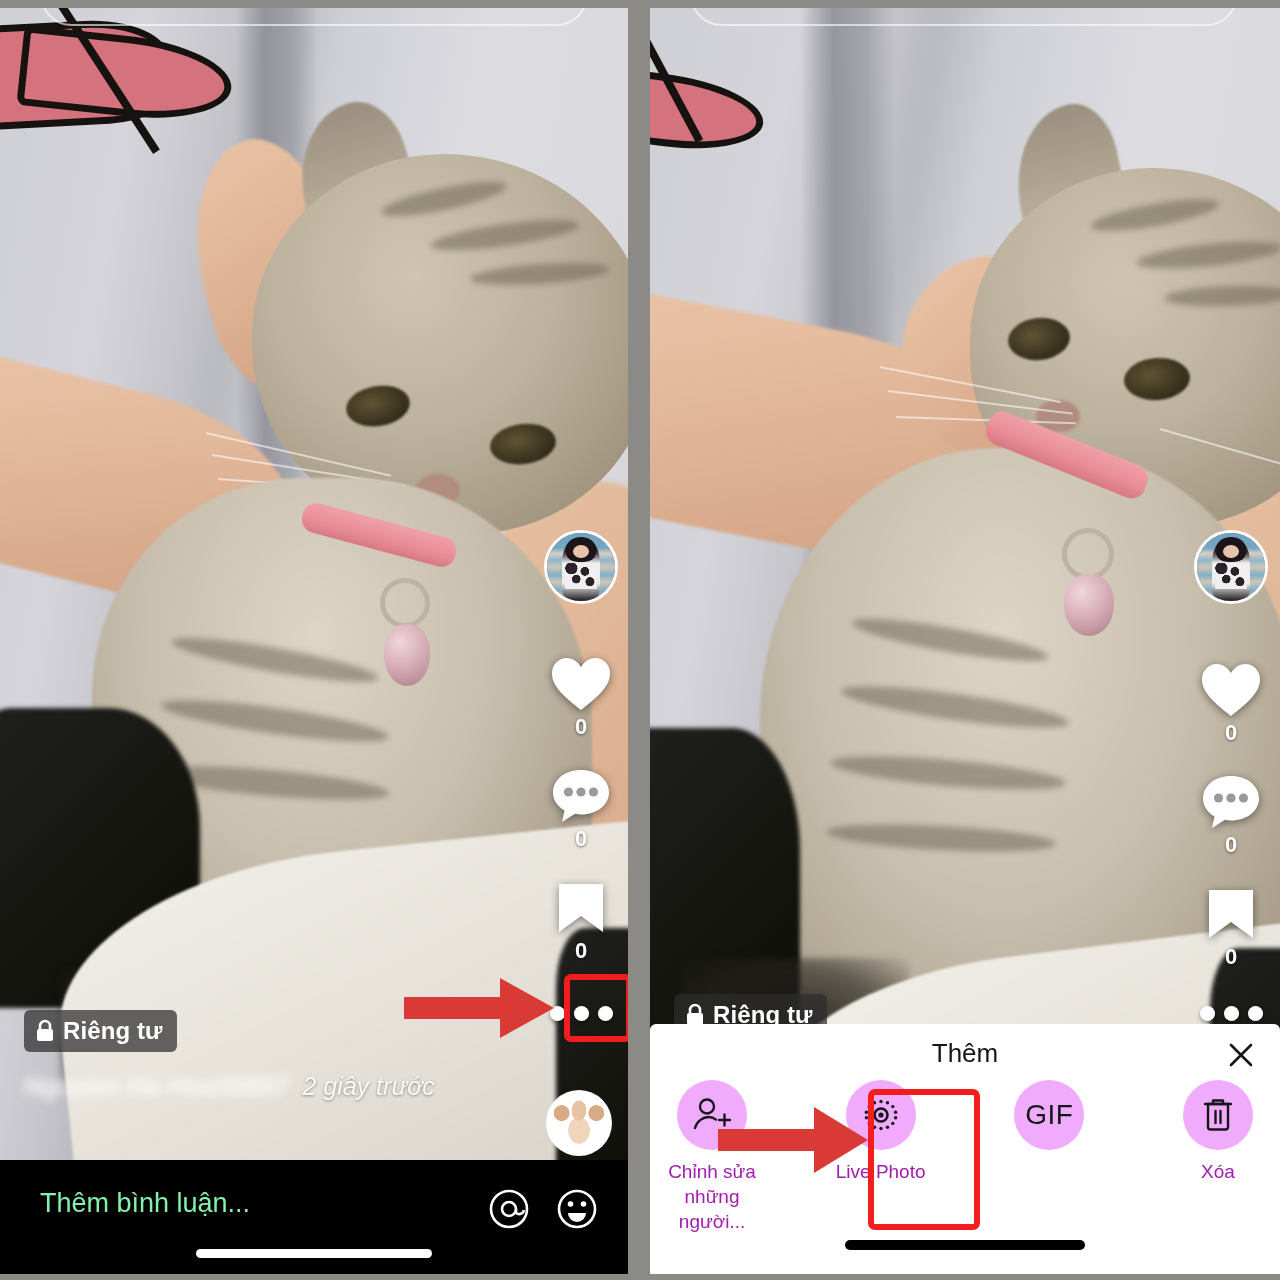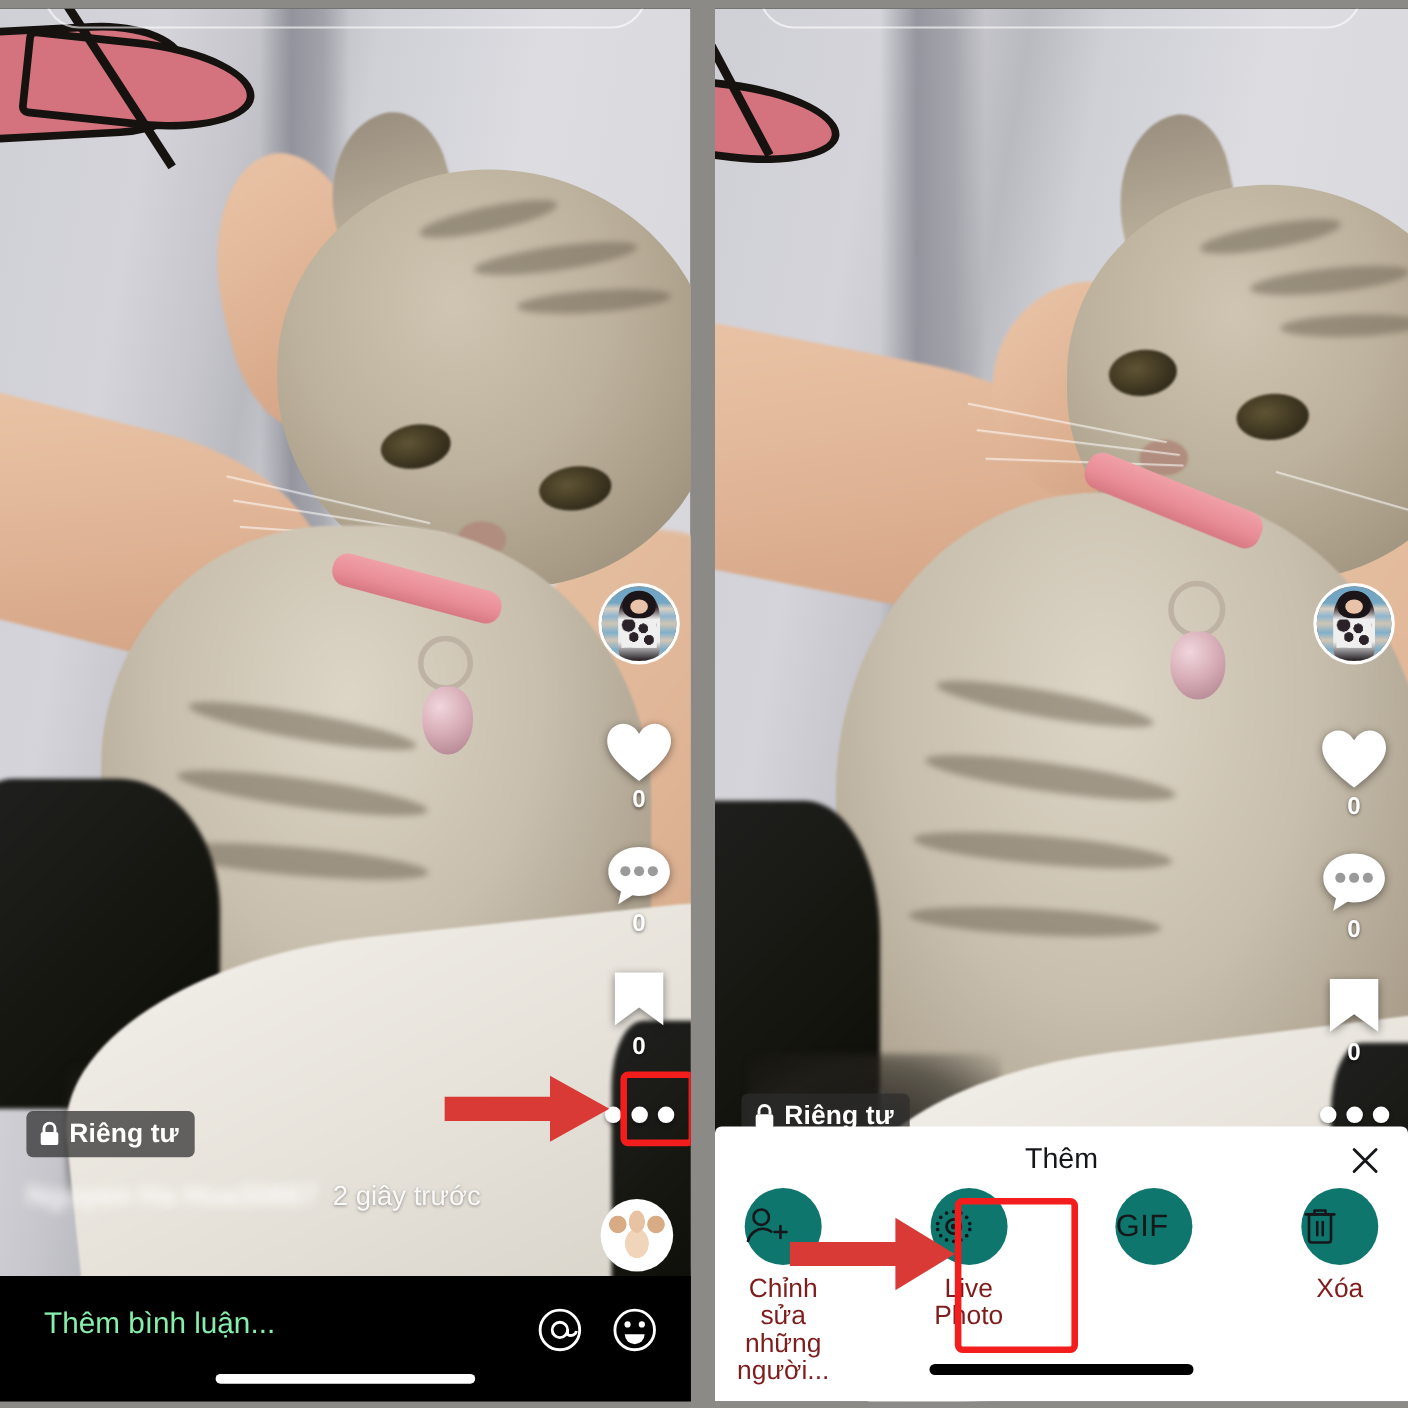--- a/index.html
+++ b/index.html
@@ -184,21 +184,21 @@
     position: absolute; display: inline-flex; align-items: center; gap: 8px;
     background: rgba(44,44,44,.72); padding: 7px 14px 7px 11px; border-radius: 6px;
   }
   .privacy span {
     color: #fff; font-size: 24px; font-weight: 700; letter-spacing: .1px;
     font-family: "Liberation Sans", sans-serif;
   }
 
   
   .caption-row {
-    position: absolute; display: flex; align-items: flex-end; gap: 14px;
+    position: absolute; display: flex; align-items: center; gap: 14px; font-style: italic;
   }
   .username-blur {
     font-size: 26px; font-weight: 700; color: rgba(255,255,255,.9);
     filter: blur(5px);
     font-family: "Liberation Sans", sans-serif;
   }
   .timeago {
     font-size: 25px; color: rgba(255,255,255,.92); font-weight: 400;
     text-shadow: 0 1px 3px rgba(0,0,0,.4);
     font-family: "Liberation Sans", sans-serif;
@@ -261,25 +261,25 @@
   }
   .sheet-row {
     position: absolute; left: 0; top: 56px; width: 100%;
     display: flex; justify-content: space-between; padding: 0 12px;
   }
   .sheet-item {
     width: 100px; display: flex; flex-direction: column; align-items: center;
   }
   .sheet-circle {
     width: 70px; height: 70px; border-radius: 50%;
-    background: #0f766e; display: flex; align-items: center; justify-content: flex-start;
+    background: #f0abfc; display: flex; align-items: center; justify-content: center;
     margin-bottom: 9px;
   }
   .sheet-label {
-    text-align: center; font-size: 24px; line-height: 25px; color: #7f1d1d;
+    text-align: center; font-size: 19px; line-height: 25px; color: #a21caf;
     font-family: "Liberation Sans", sans-serif; white-space: pre-line;
   }
   .gif-text { font-size: 28px; font-weight: 500; color: #15171b; letter-spacing: .5px;
     font-family: "Liberation Sans", sans-serif; }
 
   
   .red-arrow { position: absolute; }
   .red-box {
     position: absolute; border: 6px solid #f41d1d; border-radius: 7px;
   }

